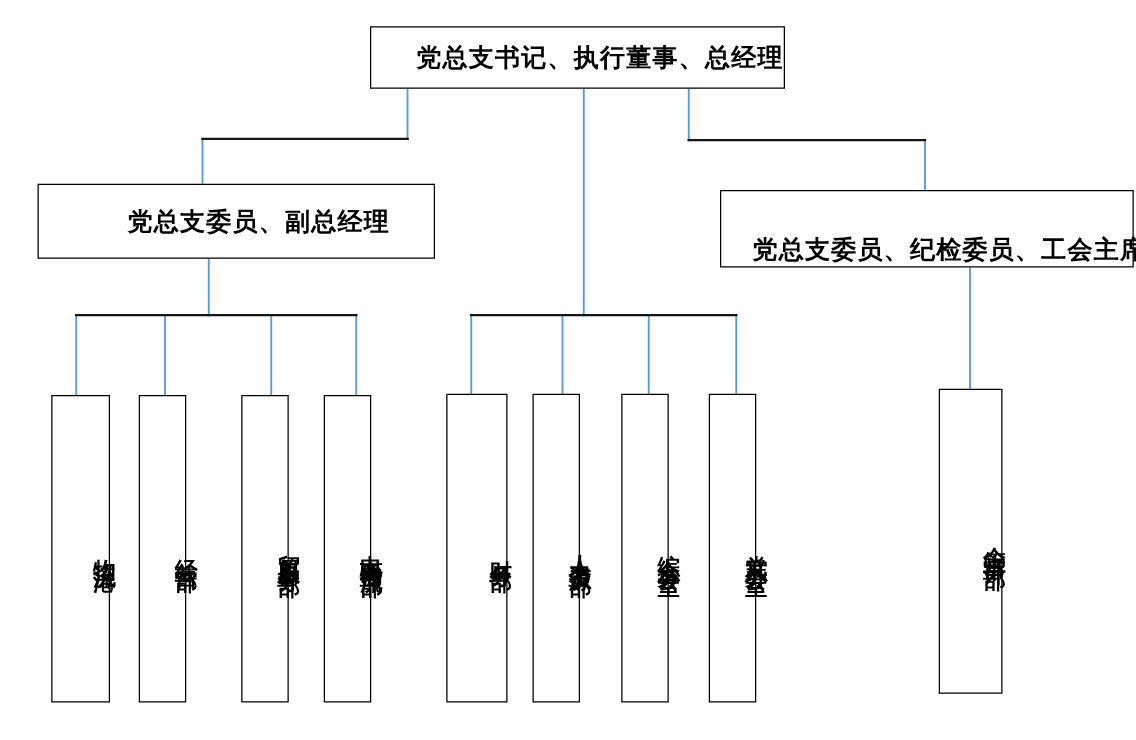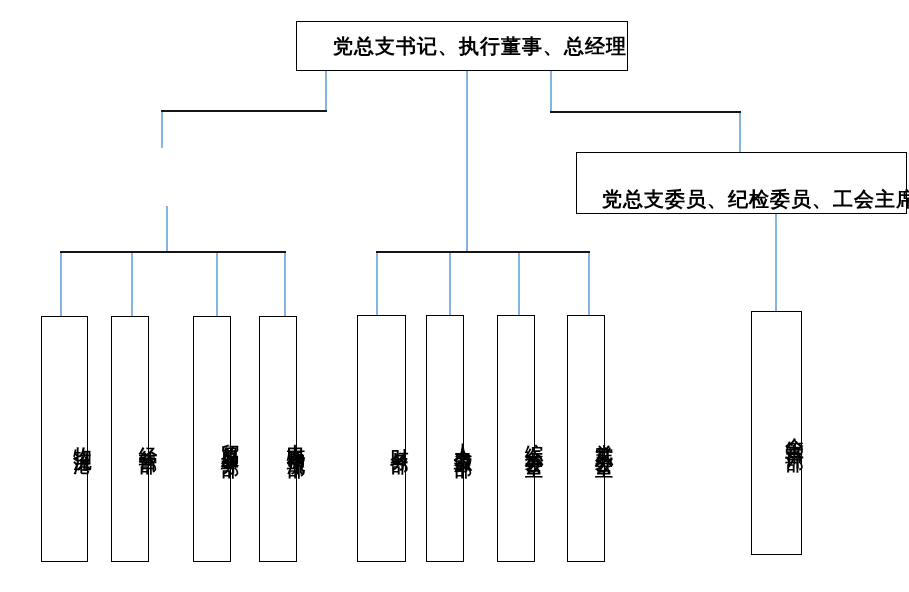--- a/index.html
+++ b/index.html
@@ -77,20 +77,23 @@
     <line class="h" x1="161" y1="111" x2="327" y2="111" stroke-width="1.8" stroke="#161616"></line>
     <line class="h" x1="550" y1="112" x2="741" y2="112" stroke-width="1.8" stroke="#161616"></line>
     <line class="h" x1="60" y1="252" x2="286" y2="252" stroke-width="1.8" stroke="#161616"></line>
     <line class="h" x1="376" y1="252" x2="590" y2="252" stroke-width="1.8" stroke="#161616"></line>
   </svg>
 
   <div class="box hbox" style="left: 296px; top: 21px; width: 332px; height: 50px; border-color: rgb(0, 0, 0);">
     <span>党总支书记、执行董事、总经理</span>
   </div>
 
+  <div class="box hbox" style="left: 30px; top: 147px; width: 318px; height: 60px; border-color: rgb(0, 0, 0);">
+    <span>党总支委员、副总经理</span>
+  </div>
   <div class="box hbox" style="left: 576px; top: 152px; width: 331px; height: 62px; border-color: rgb(0, 0, 0); align-items: flex-end;">
     <span>党总支委员、纪检委员、工会主席</span>
   </div>
 
   <div class="box vbox" style="left: 41px; top: 316px; width: 47px; height: 246px; border-color: rgb(0, 0, 0);">
     <span class="vtext">物流港</span>
   </div>
   <div class="box vbox" style="left: 111px; top: 316px; width: 37px; height: 246px; border-color: rgb(0, 0, 0);">
     <span class="vtext">经营部</span>
   </div>

